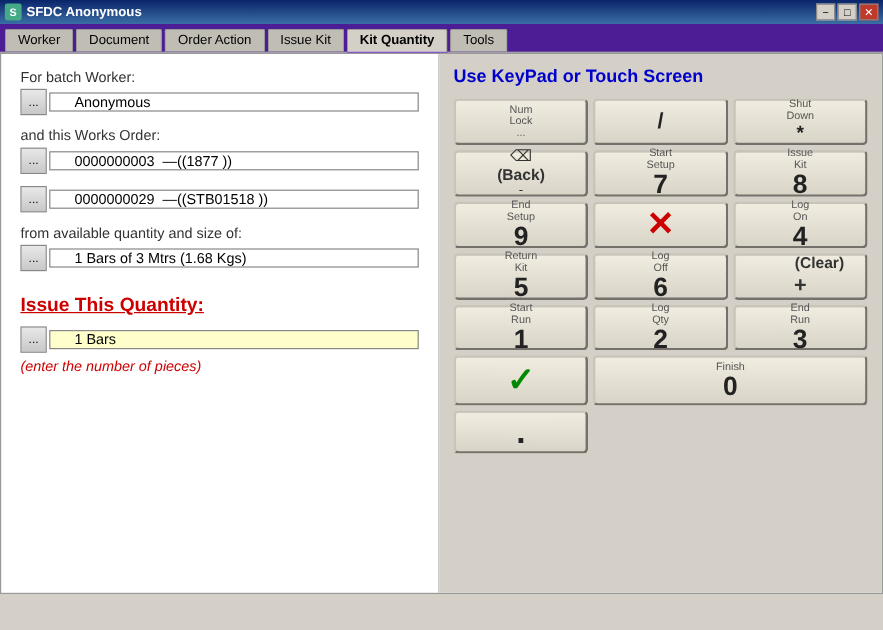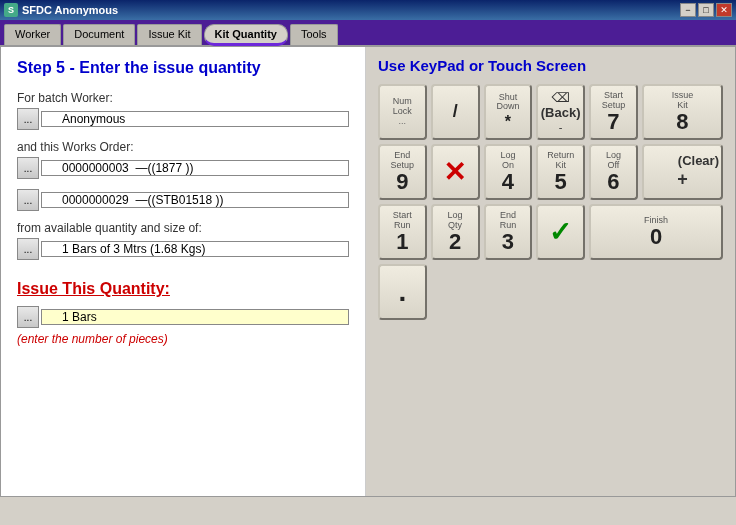--- a/index.html
+++ b/index.html
@@ -66,25 +66,24 @@
       padding: 3px 10px;
       border: 1px solid #999;
       border-bottom: none;
       cursor: pointer;
       background: #c0bdb5;
       font-size: 11px;
       border-radius: 2px 2px 0 0;
     }
     .tab.active {
       background: #d4d0c8;
-      border-bottom: 3px solid #6d28d9;
+      border-bottom: 1px solid #6d28d9;
       margin-bottom: -1px;
       z-index: 1;
       font-weight: bold;
-      border-radius: 10px;
     }
     .main-content {
       display: flex;
       background: white;
       height: calc(525px - 20px - 26px - 28px);
       border: 1px solid #999;
       margin: 0;
     }
     .left-panel {
       width: 365px;
@@ -216,29 +215,29 @@
   <div class="title-bar-controls">
     <button class="title-btn">−</button>
     <button class="title-btn">□</button>
     <button class="title-btn close">✕</button>
   </div>
 </div>
 
 <div class="tab-bar">
   <div class="tab">Worker</div>
   <div class="tab">Document</div>
+  <div class="tab">Order Action</div>
   <div class="tab">Issue Kit</div>
   <div class="tab active">Kit Quantity</div>
   <div class="tab">Tools</div>
 </div>
 
 <div class="main-content">
 
   <div class="left-panel">
-    <div class="panel-title">Step 5 - Enter the issue quantity</div>
 
     <div class="field-group">
       <div class="field-label">For batch Worker:</div>
       <div class="field-row">
         <button class="small-btn">...</button>
         <input class="field-input" type="text" value="Anonymous" style="">
       </div>
     </div>
 
     <div class="field-group">
@@ -270,21 +269,21 @@
         <button class="small-btn">...</button>
         <input class="field-input" type="text" value="1 Bars" style="background: rgb(255, 255, 204);">
       </div>
       <div class="issue-hint">(enter the number of pieces)</div>
     </div>
   </div>
 
   <div class="right-panel">
     <div class="right-title">Use KeyPad or Touch Screen</div>
 
-    <div class="keypad" style="display:grid; grid-template-columns: repeat(6,1fr); grid-template-rows: repeat(5,1fr); gap:4px; height:296px;">
+    <div class="keypad" style="display:grid; grid-template-columns: repeat(3,1fr); grid-template-rows: repeat(5,1fr); gap:4px; height:296px;">
 
       <div class="key">
         <span class="key-label">Num<br>Lock</span>
         <span class="key-label" style="font-size:9px;color:#666">...</span>
       </div>
       <div class="key">
         <span class="key-symbol">/</span>
       </div>
       <div class="key">
         <span class="key-label">Shut<br>Down</span>

